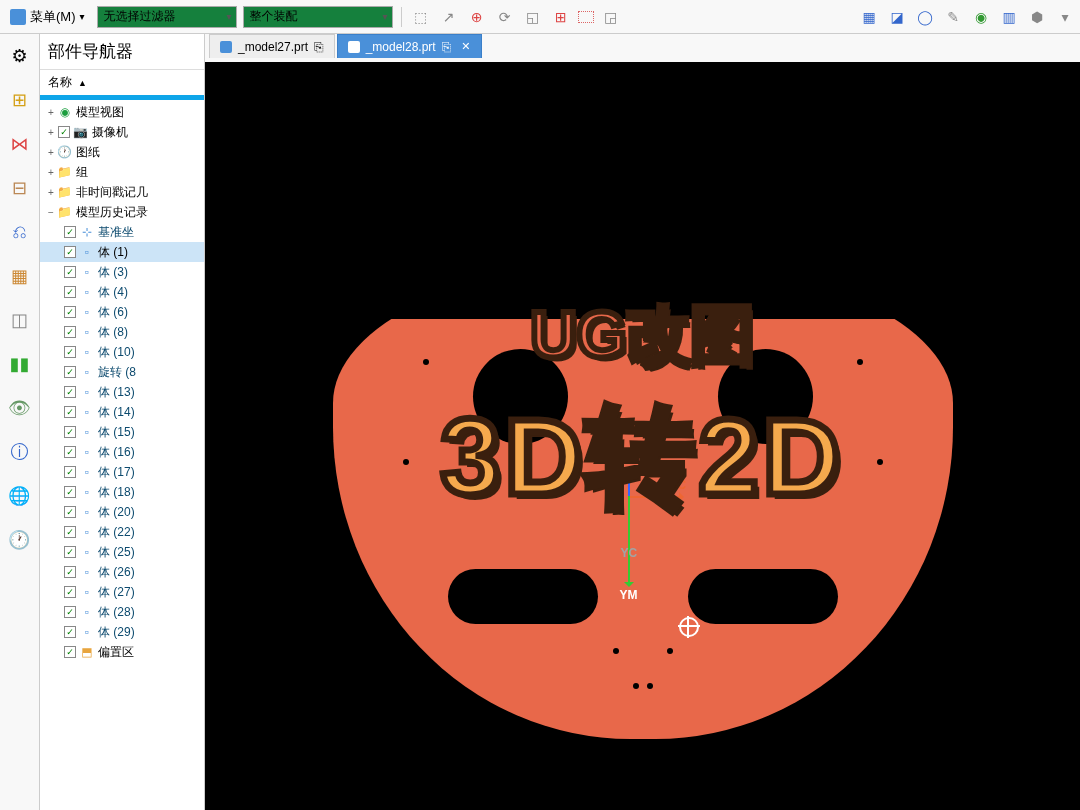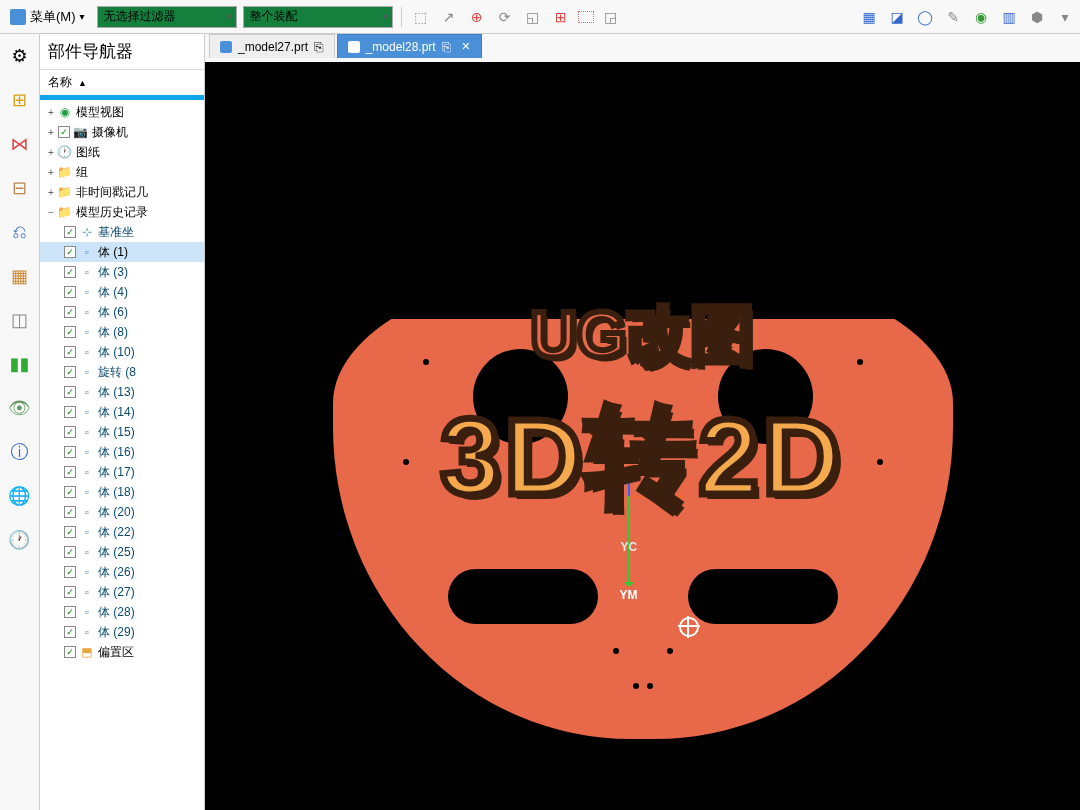--- a/index.html
+++ b/index.html
@@ -66,21 +66,21 @@
 
 
 .csys { position: absolute; left: 50%; top: 58%; transform: translate(-15px, 0); }
 .axis-x { position: absolute; width: 55px; height: 2px; background: #e63; left: 0; top: 0; }
 .axis-x::after { content: ""; position: absolute; right: -6px; top: -4px; border: 5px solid transparent; border-left-color: #e63; }
 .axis-y { position: absolute; width: 2px; height: 90px; background: #3c3; left: 0; top: 0; }
 .axis-y::after { content: ""; position: absolute; bottom: -6px; left: -4px; border: 5px solid transparent; border-top-color: #3c3; }
 .axis-z { position: absolute; width: 2px; height: 14px; background: #36f; left: 0; top: -14px; }
 .ax-label { position: absolute; font-size: 12px; font-weight: bold; }
 .lbl-x { color: #e63; left: 42px; top: -18px; }
-.lbl-y { color: #e5e5e5; left: -7px; top: 44px; }
+.lbl-y { color: #a3a3a3; left: -7px; top: 50px; }
 .lbl-ym { color: #ffffff; left: -8px; top: 92px; }
 .lbl-z { color: #36f; left: -8px; top: -28px; }
 .cursor-mark { position: absolute; left: 54%; top: 74%; width: 22px; height: 22px; }
 .cursor-mark::before { content: ""; position: absolute; width: 16px; height: 16px; border: 2px solid white; border-radius: 50%; left: 1px; top: 1px; }
 .cursor-mark::after { content: ""; position: absolute; width: 22px; height: 2px; background: white; top: 9px; box-shadow: 0 0 0 0 white; }
 .cursor-v { position: absolute; width: 2px; height: 22px; background: white; left: 9px; top: 0; }
 
 
 .overlay-text { position: absolute; top: 230px; left: 50%; transform: translateX(-50%); text-align: center; pointer-events: none; width: 100%; }
 .line1 { display: flex; justify-content: center; align-items: baseline; gap: 12px; }

